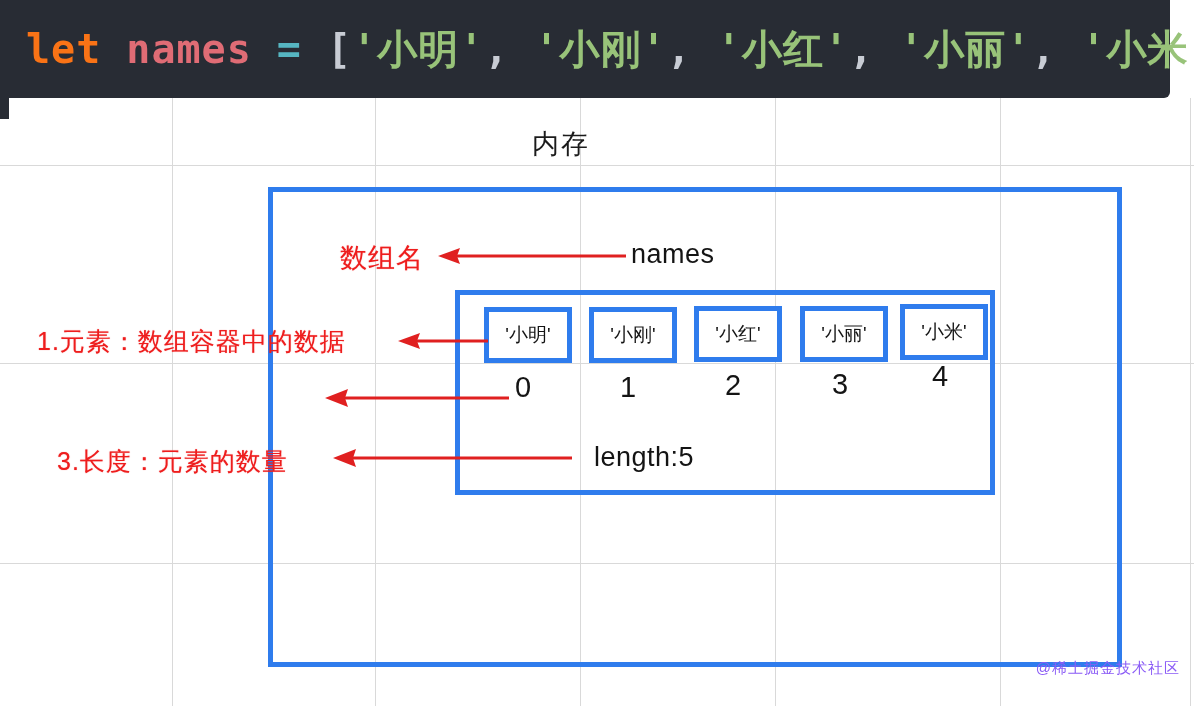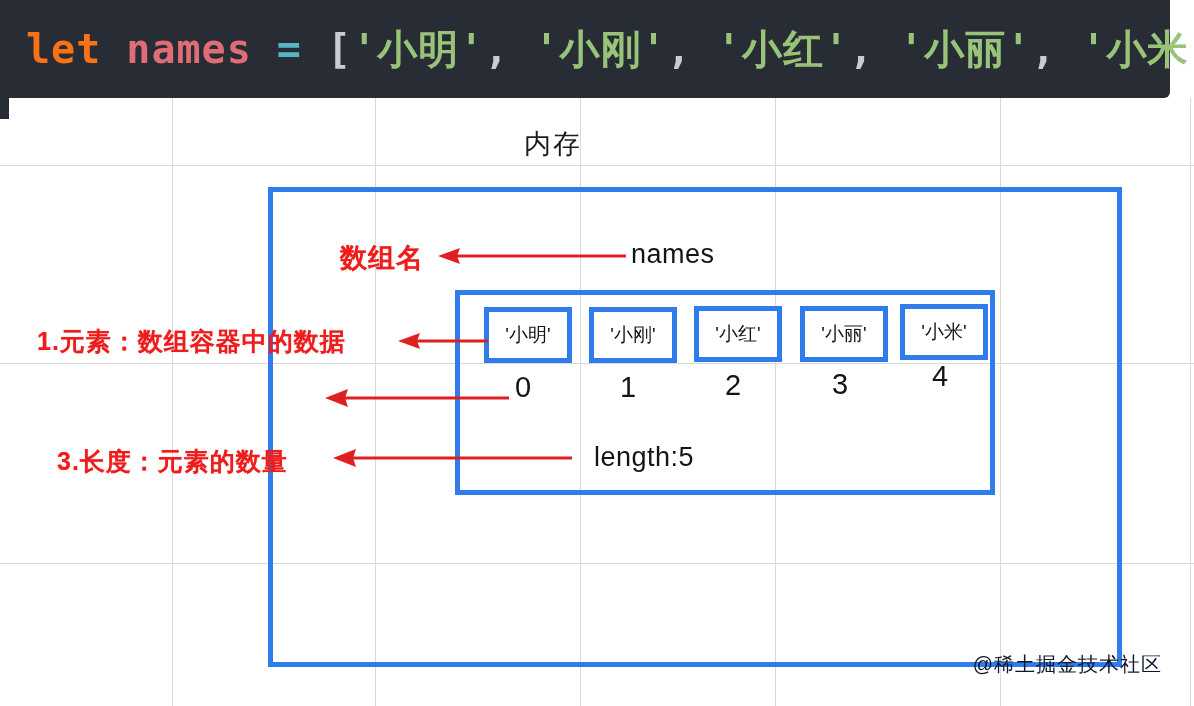--- a/index.html
+++ b/index.html
@@ -57,21 +57,21 @@
     left: 0;
     top: 95px;
     width: 9px;
     height: 24px;
     background: #282c34;
   }
 
   
   #memory-title {
     position: absolute;
-    left: 0;
+    left: 8px;
     top: 126px;
     width: 1106px;
     text-align: center;
     font-size: 27px;
     color: #1b1b1b;
     letter-spacing: 2px;
   }
 
   
   #memory-box {
@@ -128,37 +128,37 @@
     font-size: 27px;
     color: #141414;
     white-space: nowrap;
     letter-spacing: 0.5px;
   }
 
   
   .annot-red {
     position: absolute;
     font-size: 25px;
-    font-weight: 700;
+    font-weight: 400;
     color: #ee1d1d;
     white-space: nowrap;
     letter-spacing: 1px;
     text-shadow: 0 0 1px rgba(238,29,29,0.55);
   }
 
   
   .arrow { position: absolute; overflow: visible; }
 
   
   #watermark {
     position: absolute;
-    right: 32px;
+    right: 14px;
     bottom: 28px;
-    font-size: 20px;
-    color: #0f172a;
+    font-size: 15px;
+    color: #8b5cf6;
     letter-spacing: 1px;
     white-space: nowrap;
   }
 </style>
 </head>
 <body>
 
 <div id="canvas">
 
   <div class="gridline-v" style="left:172px"></div>

